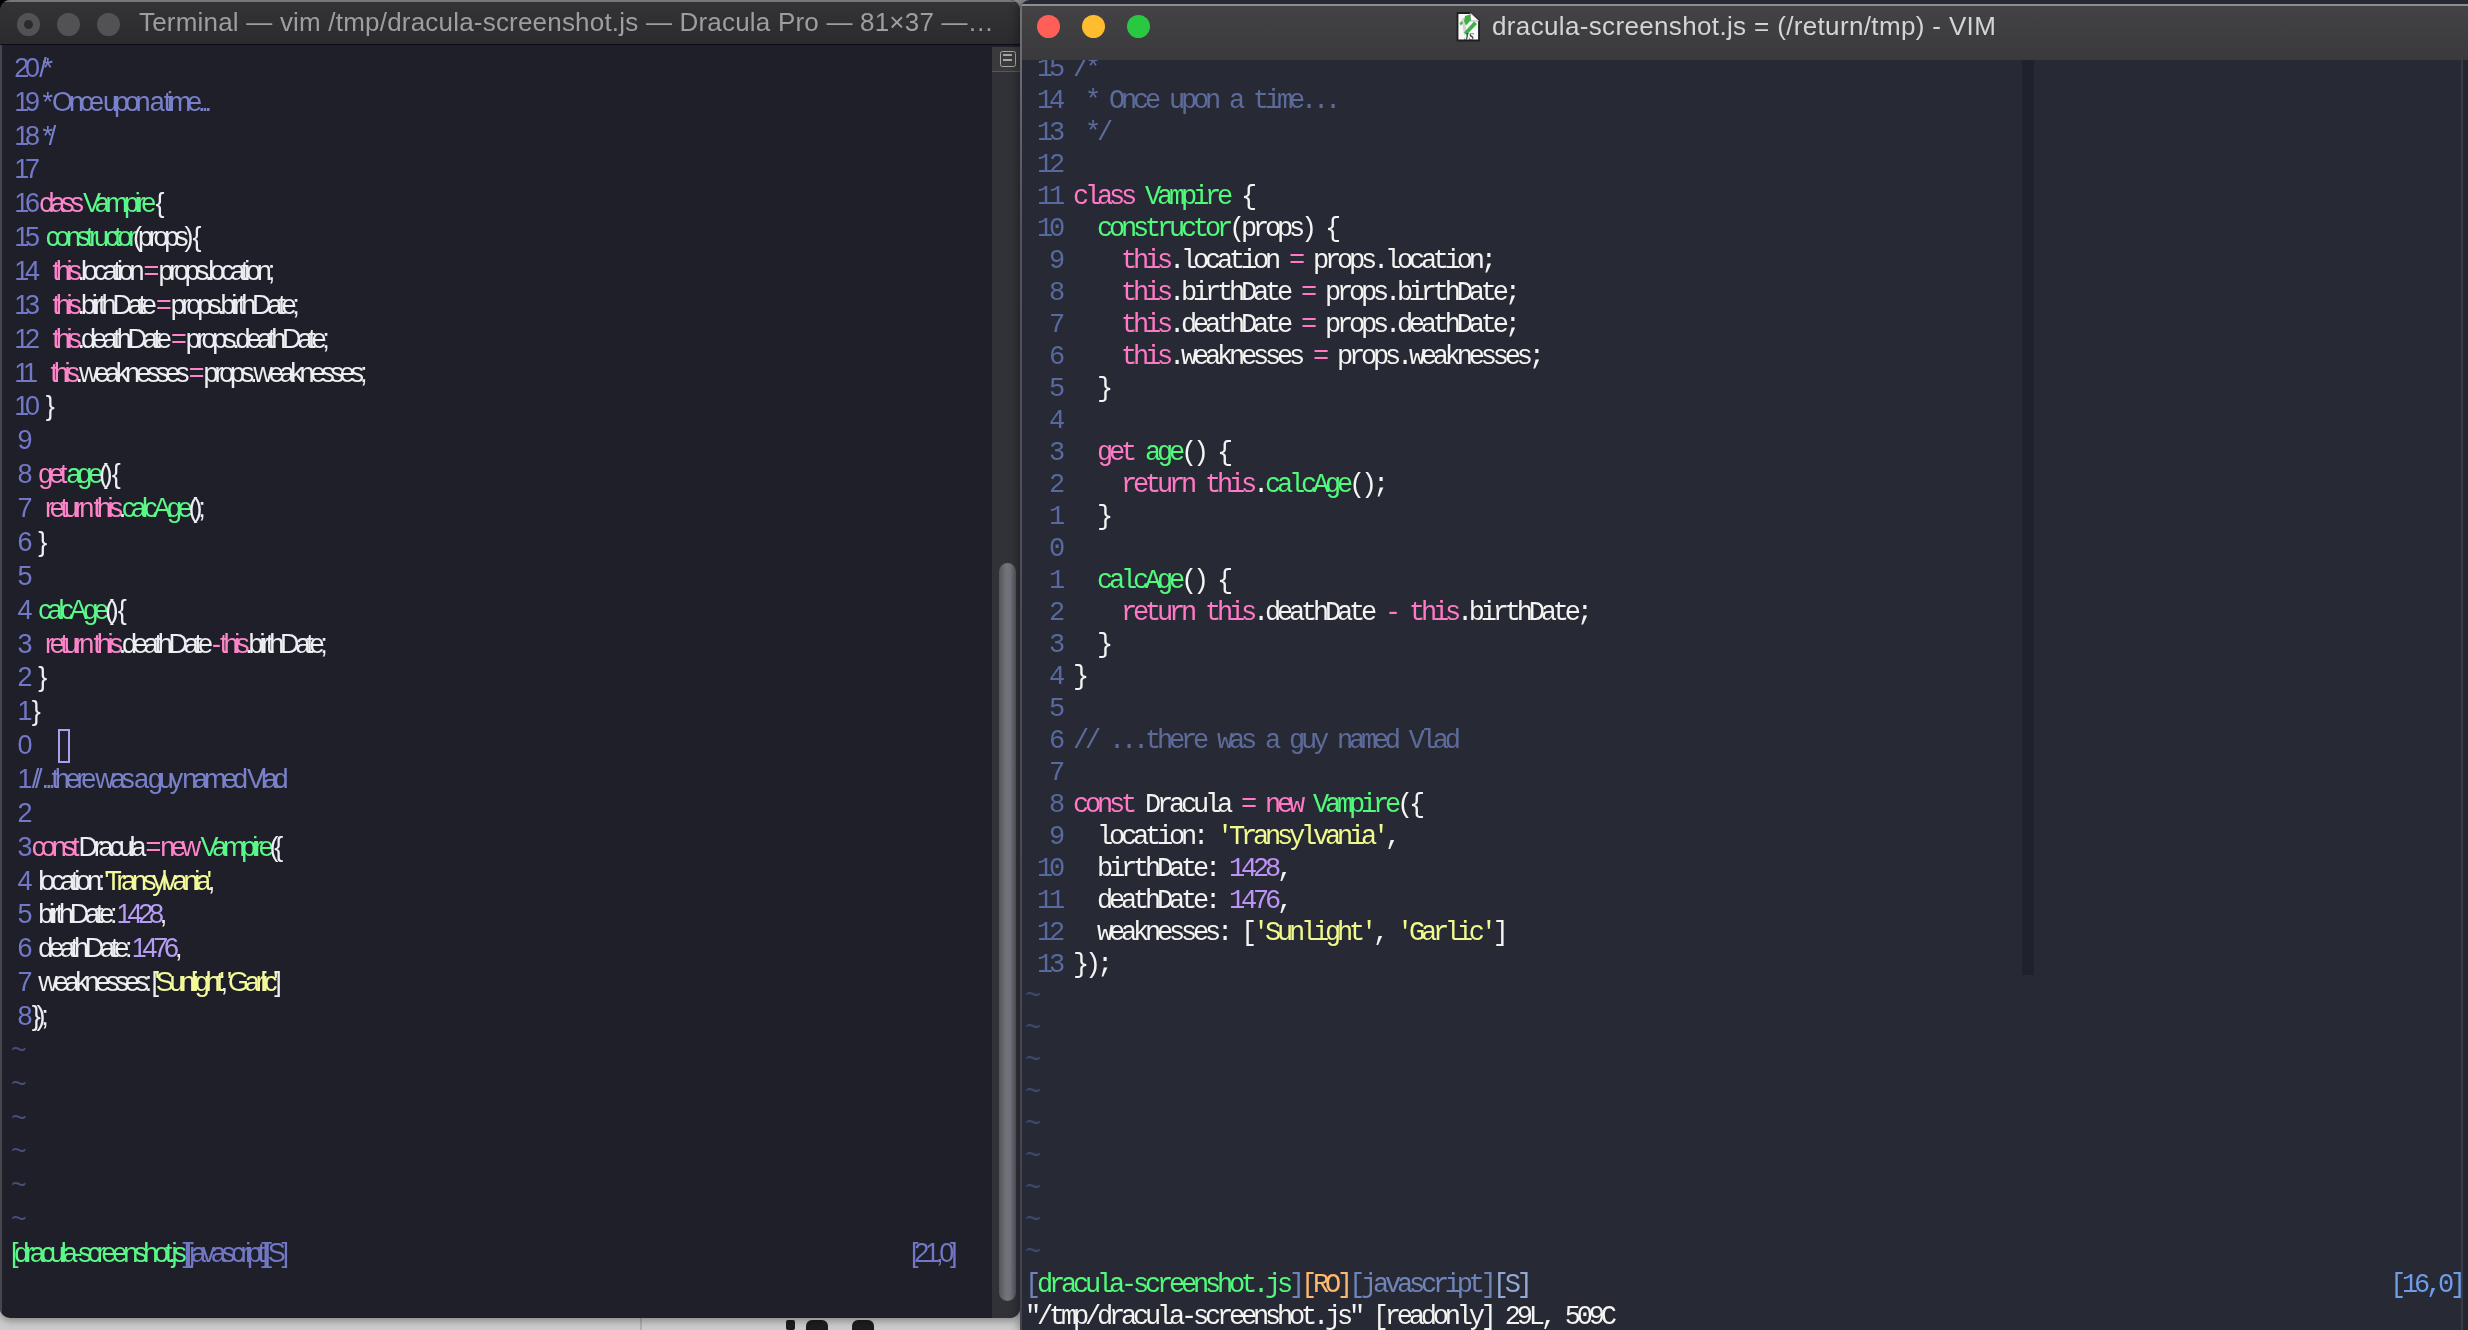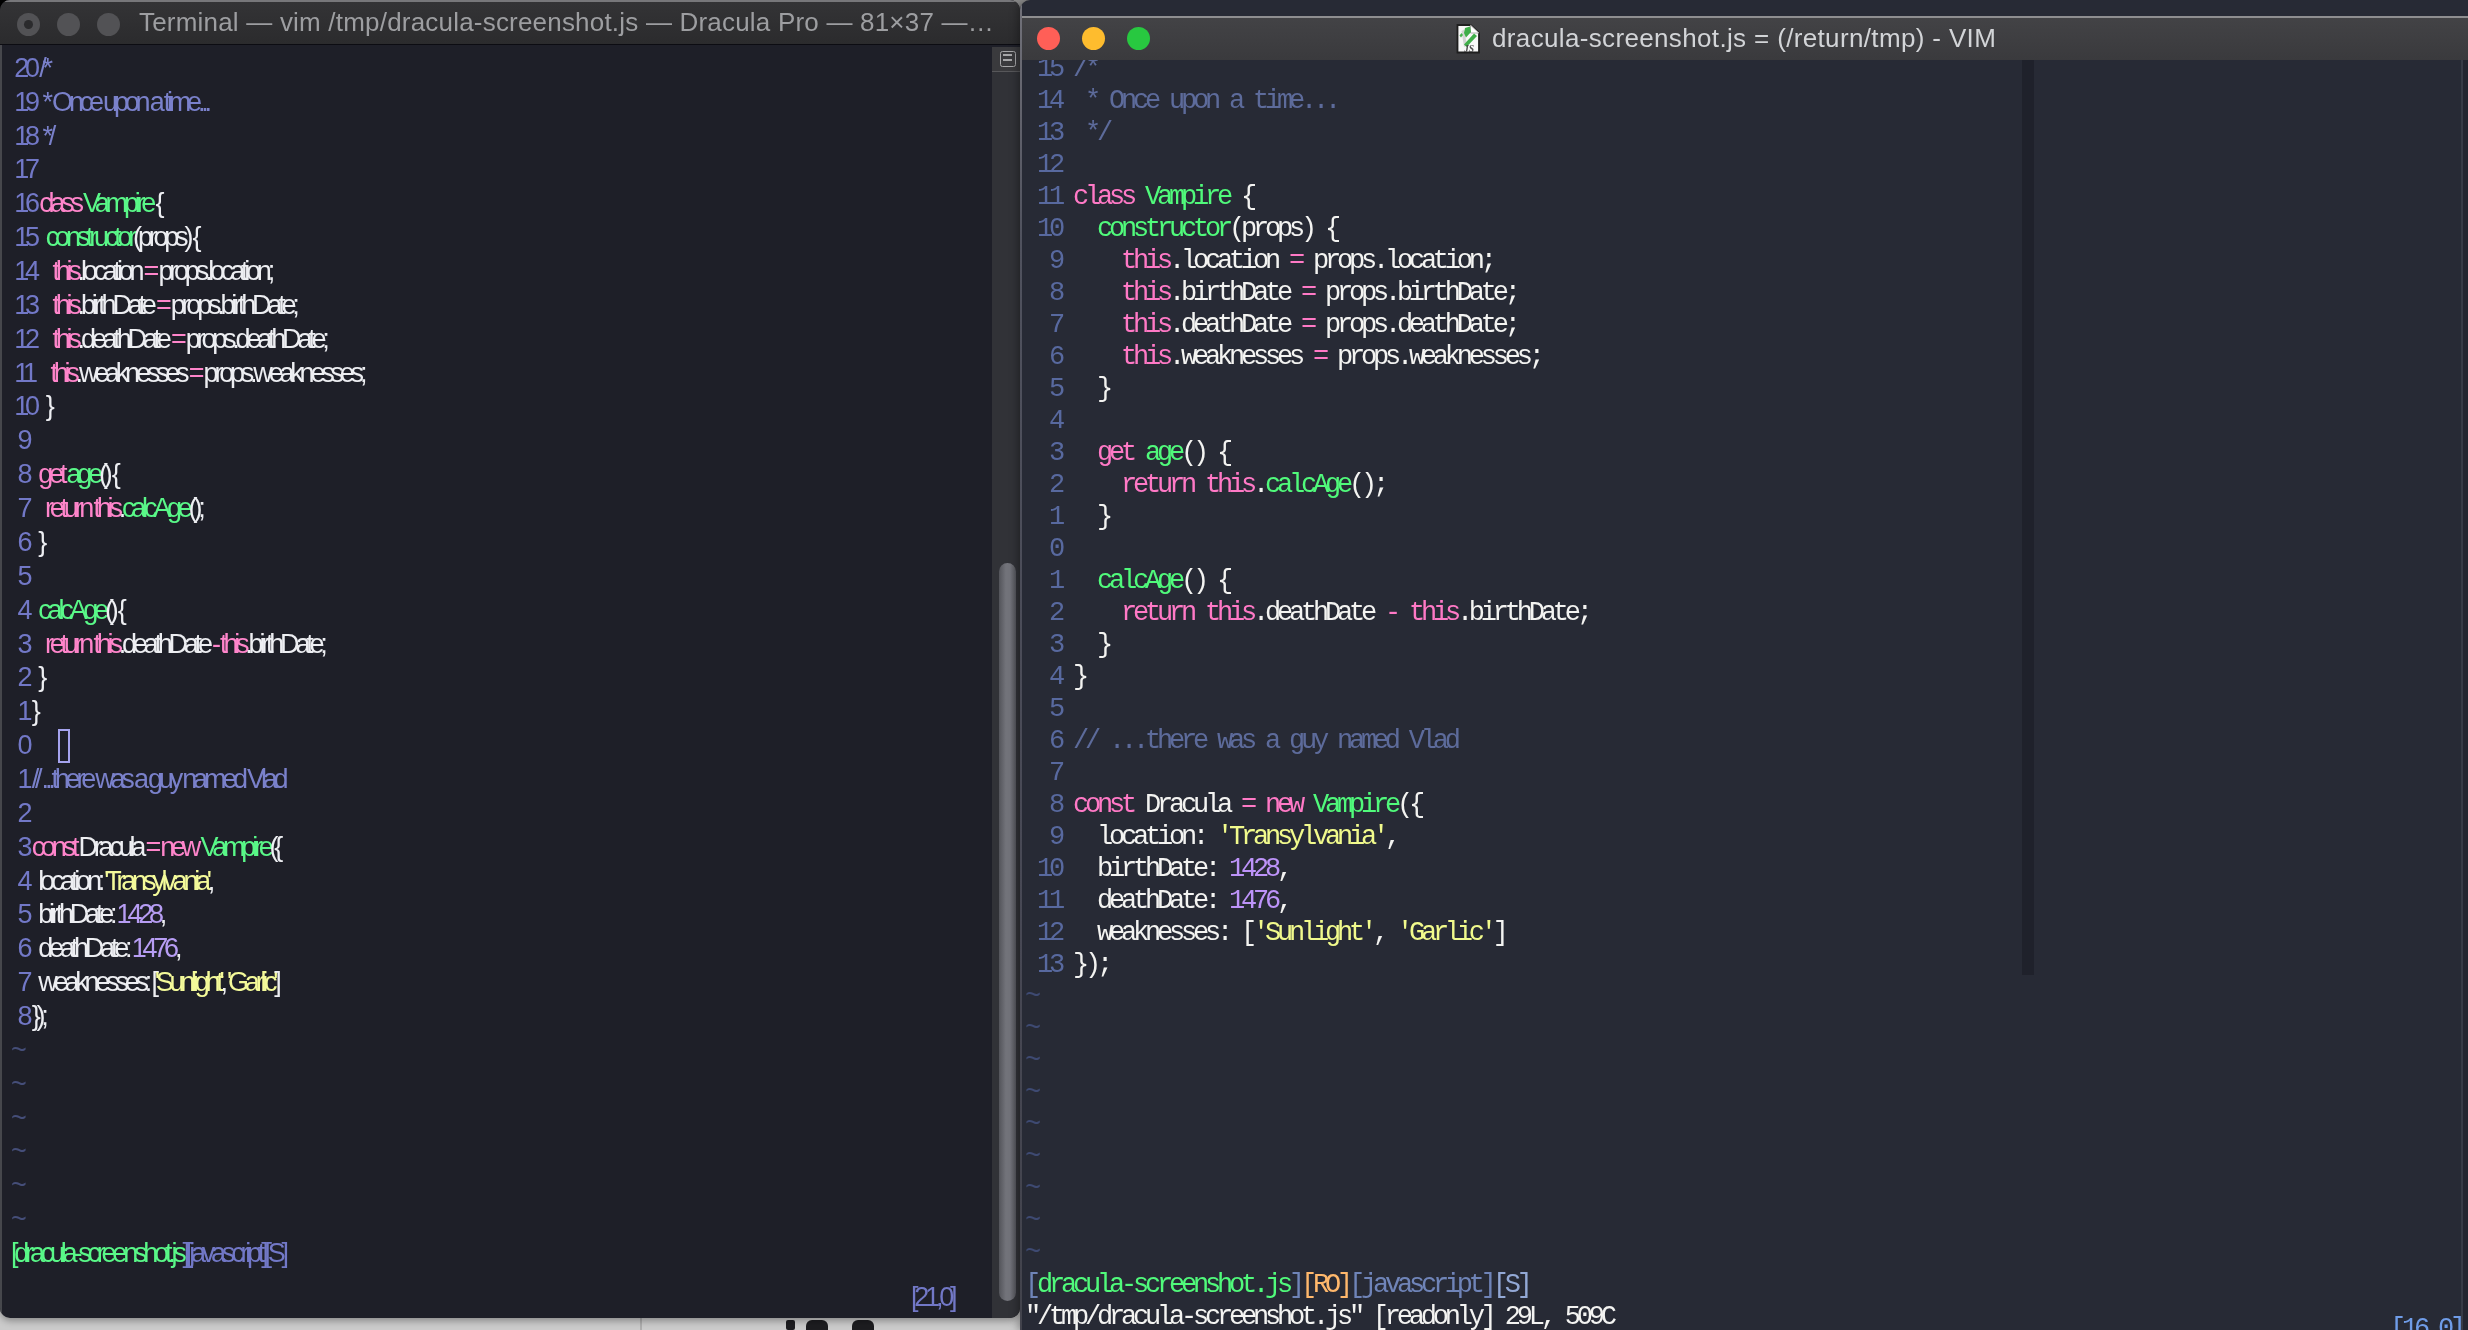--- a/index.html
+++ b/index.html
@@ -38,29 +38,29 @@
   #lcode .r { height:33.871px; line-height:33.871px; position:relative; }
   #lcode i { font-style:normal; }
   #lcode .n { color:#7278c7; }
   #lcode .c { color:#7a81cb; }
   #lcode .p { color:#ff85cb; }
   #lcode .g { color:#59f888; }
   #lcode .y { color:#f4fa9a; }
   #lcode .u { color:#b79df4; }
   #lcode .f { color:#edeef2; }
   #lcode .t { color:#454e79; }
-  .pos { position:absolute; top:0;margin-top:44px; }
+  .pos { position:absolute; top:0; }
   #lcursor { position:absolute; left:58px; top:729px; width:12px; height:34px; border:2.5px solid #a5a3ee; }
   
   #rwin { position:absolute; left:1020px; top:0; width:1448px; height:1330px;
           border-radius:10px 0 0 0; background:#272a35;
           box-shadow:-2px 0 8px rgba(0,0,0,.35); overflow:hidden; }
   #rborder { position:absolute; left:0; top:0; width:2px; height:1330px;
              background:linear-gradient(#72727a,#50525e 18%,#474854 70%,#42434c); }
-  #rtbar { position:absolute; left:0; top:16px; width:100%; height:44px;
+  #rtbar { position:absolute; left:0; top:4px; width:100%; height:56px;
            background:linear-gradient(#434346,#3a3a3d); }
   #rtbar::before { content:""; position:absolute; left:0; top:0; width:100%; height:2px; background:#8e8e90; }
   .rdot { position:absolute; top:10.5px; width:23px; height:23px; border-radius:50%; }
   .rdot.d1 { left:16.5px; background:#ff5f57; }
   .rdot.d2 { left:61.5px; background:#febc2e; }
   .rdot.d3 { left:106.5px; background:#28c840; }
   #rtitle { position:absolute; left:472px; top:0; height:44px;
             font:400 26px/44px "Liberation Sans", sans-serif; color:#d2d4d7; letter-spacing:.35px; white-space:nowrap; }
   #ricon { position:absolute; left:434px; top:5px; width:27px; height:34px; }
   #colorcol { position:absolute; left:1002px; top:47px; width:12px; height:928px; background:#1f212b; }

